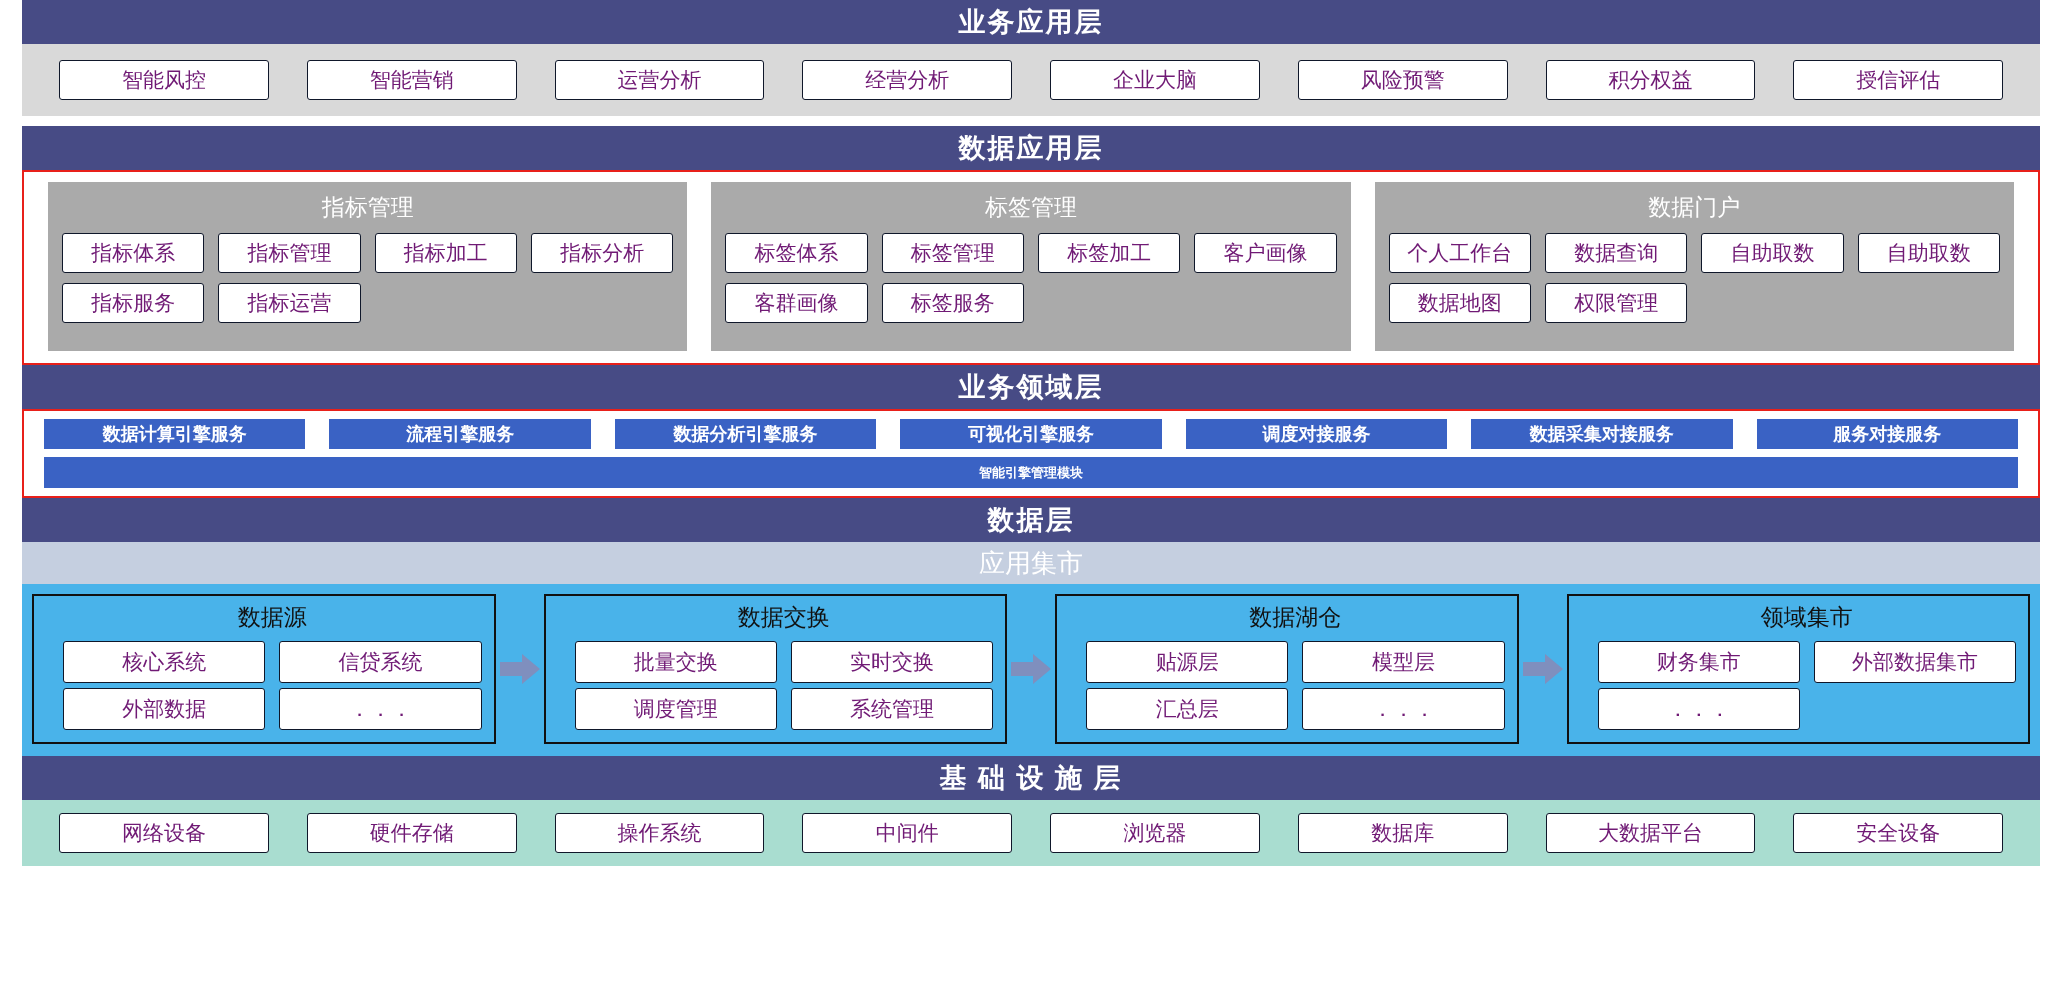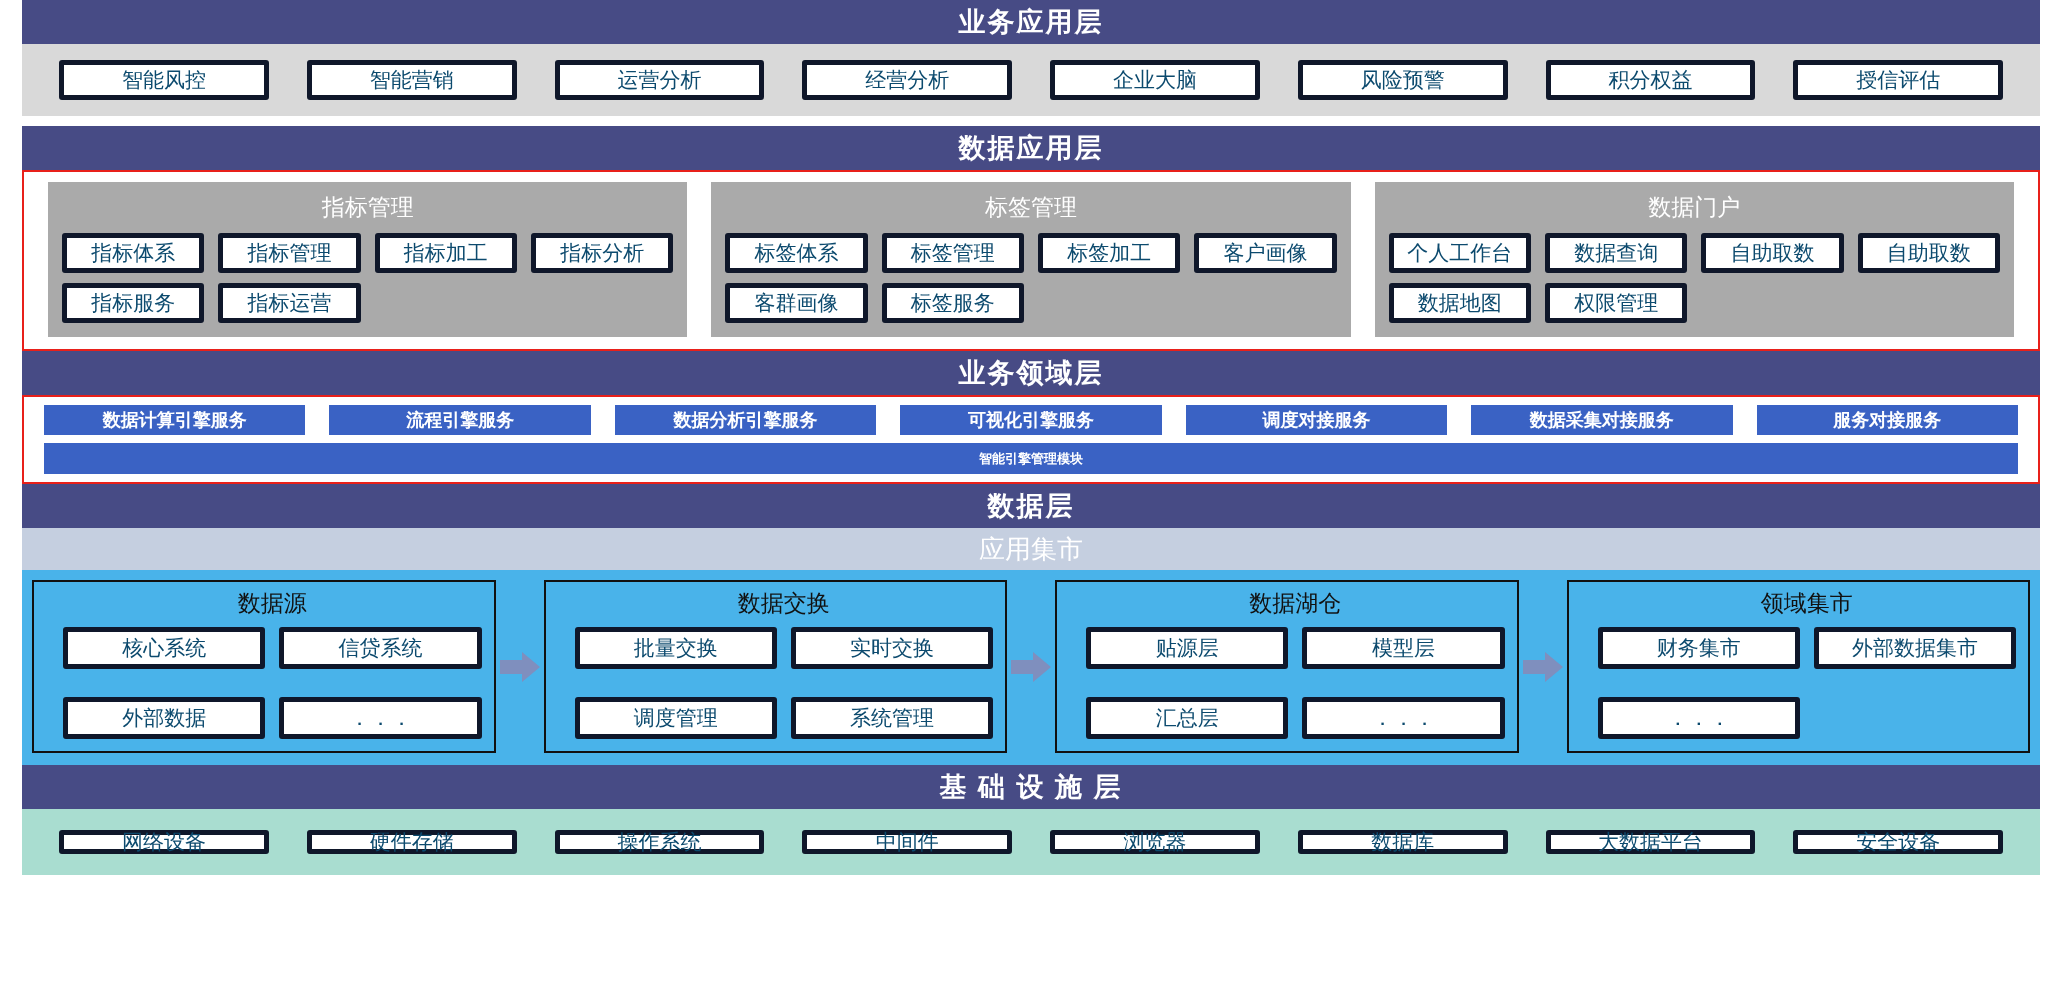--- a/index.html
+++ b/index.html
@@ -27,33 +27,33 @@
     color: #ffffff;
     font-size: 27px;
     font-weight: bold;
     letter-spacing: 2px;
     text-align: center;
     line-height: 44px;
     height: 44px;
   }
   .white-box {
     background: #ffffff;
-    border: 5px solid #0f172a;
+    border: 1px solid #0f172a;
     border-radius: 3px;
     display: flex;
     align-items: center;
     justify-content: center;
     font-size: 21px;
-    color: #0c4a6e;
+    color: #701a75;
     box-sizing: border-box;
   }
   .gray-panel {
     background: #aaaaaa;
     box-sizing: border-box;
-    padding: 10px 14px 14px 14px;
+    padding: 10px 14px 28px 14px;
     font-family: Liberation Mono, monospace;
   }
   .panel-title {
     text-align: center;
     font-size: 23px;
     color: #ffffff;
     font-weight: normal;
     margin-bottom: 10px;
   }
   .red-frame {
@@ -157,21 +157,21 @@
   }
   .dl-card .panel-title {
     color: #111111;
     font-size: 23px;
     margin-bottom: 8px;
   }
   .grid2 {
     display: grid;
     grid-template-columns: repeat(2, 1fr);
     grid-auto-rows: 42px;
-    gap: 28px 14px;
+    gap: 5px 14px;
   }
   .grid2 .white-box { height: 42px; }
   .arrow {
     width: 40px;
     height: 34px;
     flex: 0 0 40px;
     margin: 0 4px;
     display: flex;
     align-items: center;
     justify-content: center;
@@ -180,21 +180,21 @@
   
   .infra-body {
     background: #a9ddd0;
     height: 66px;
     display: flex;
     align-items: center;
     padding: 0 18px;
     box-sizing: border-box;
   }
   .infra-body .white-box {
-    height: 24px;
+    height: 40px;
     flex: 1 1 0;
     margin: 0 19px;
   }
   .spacer-10 { height: 10px; }
 </style>
 </head>
 <body>
 
 <div class="page">
 

